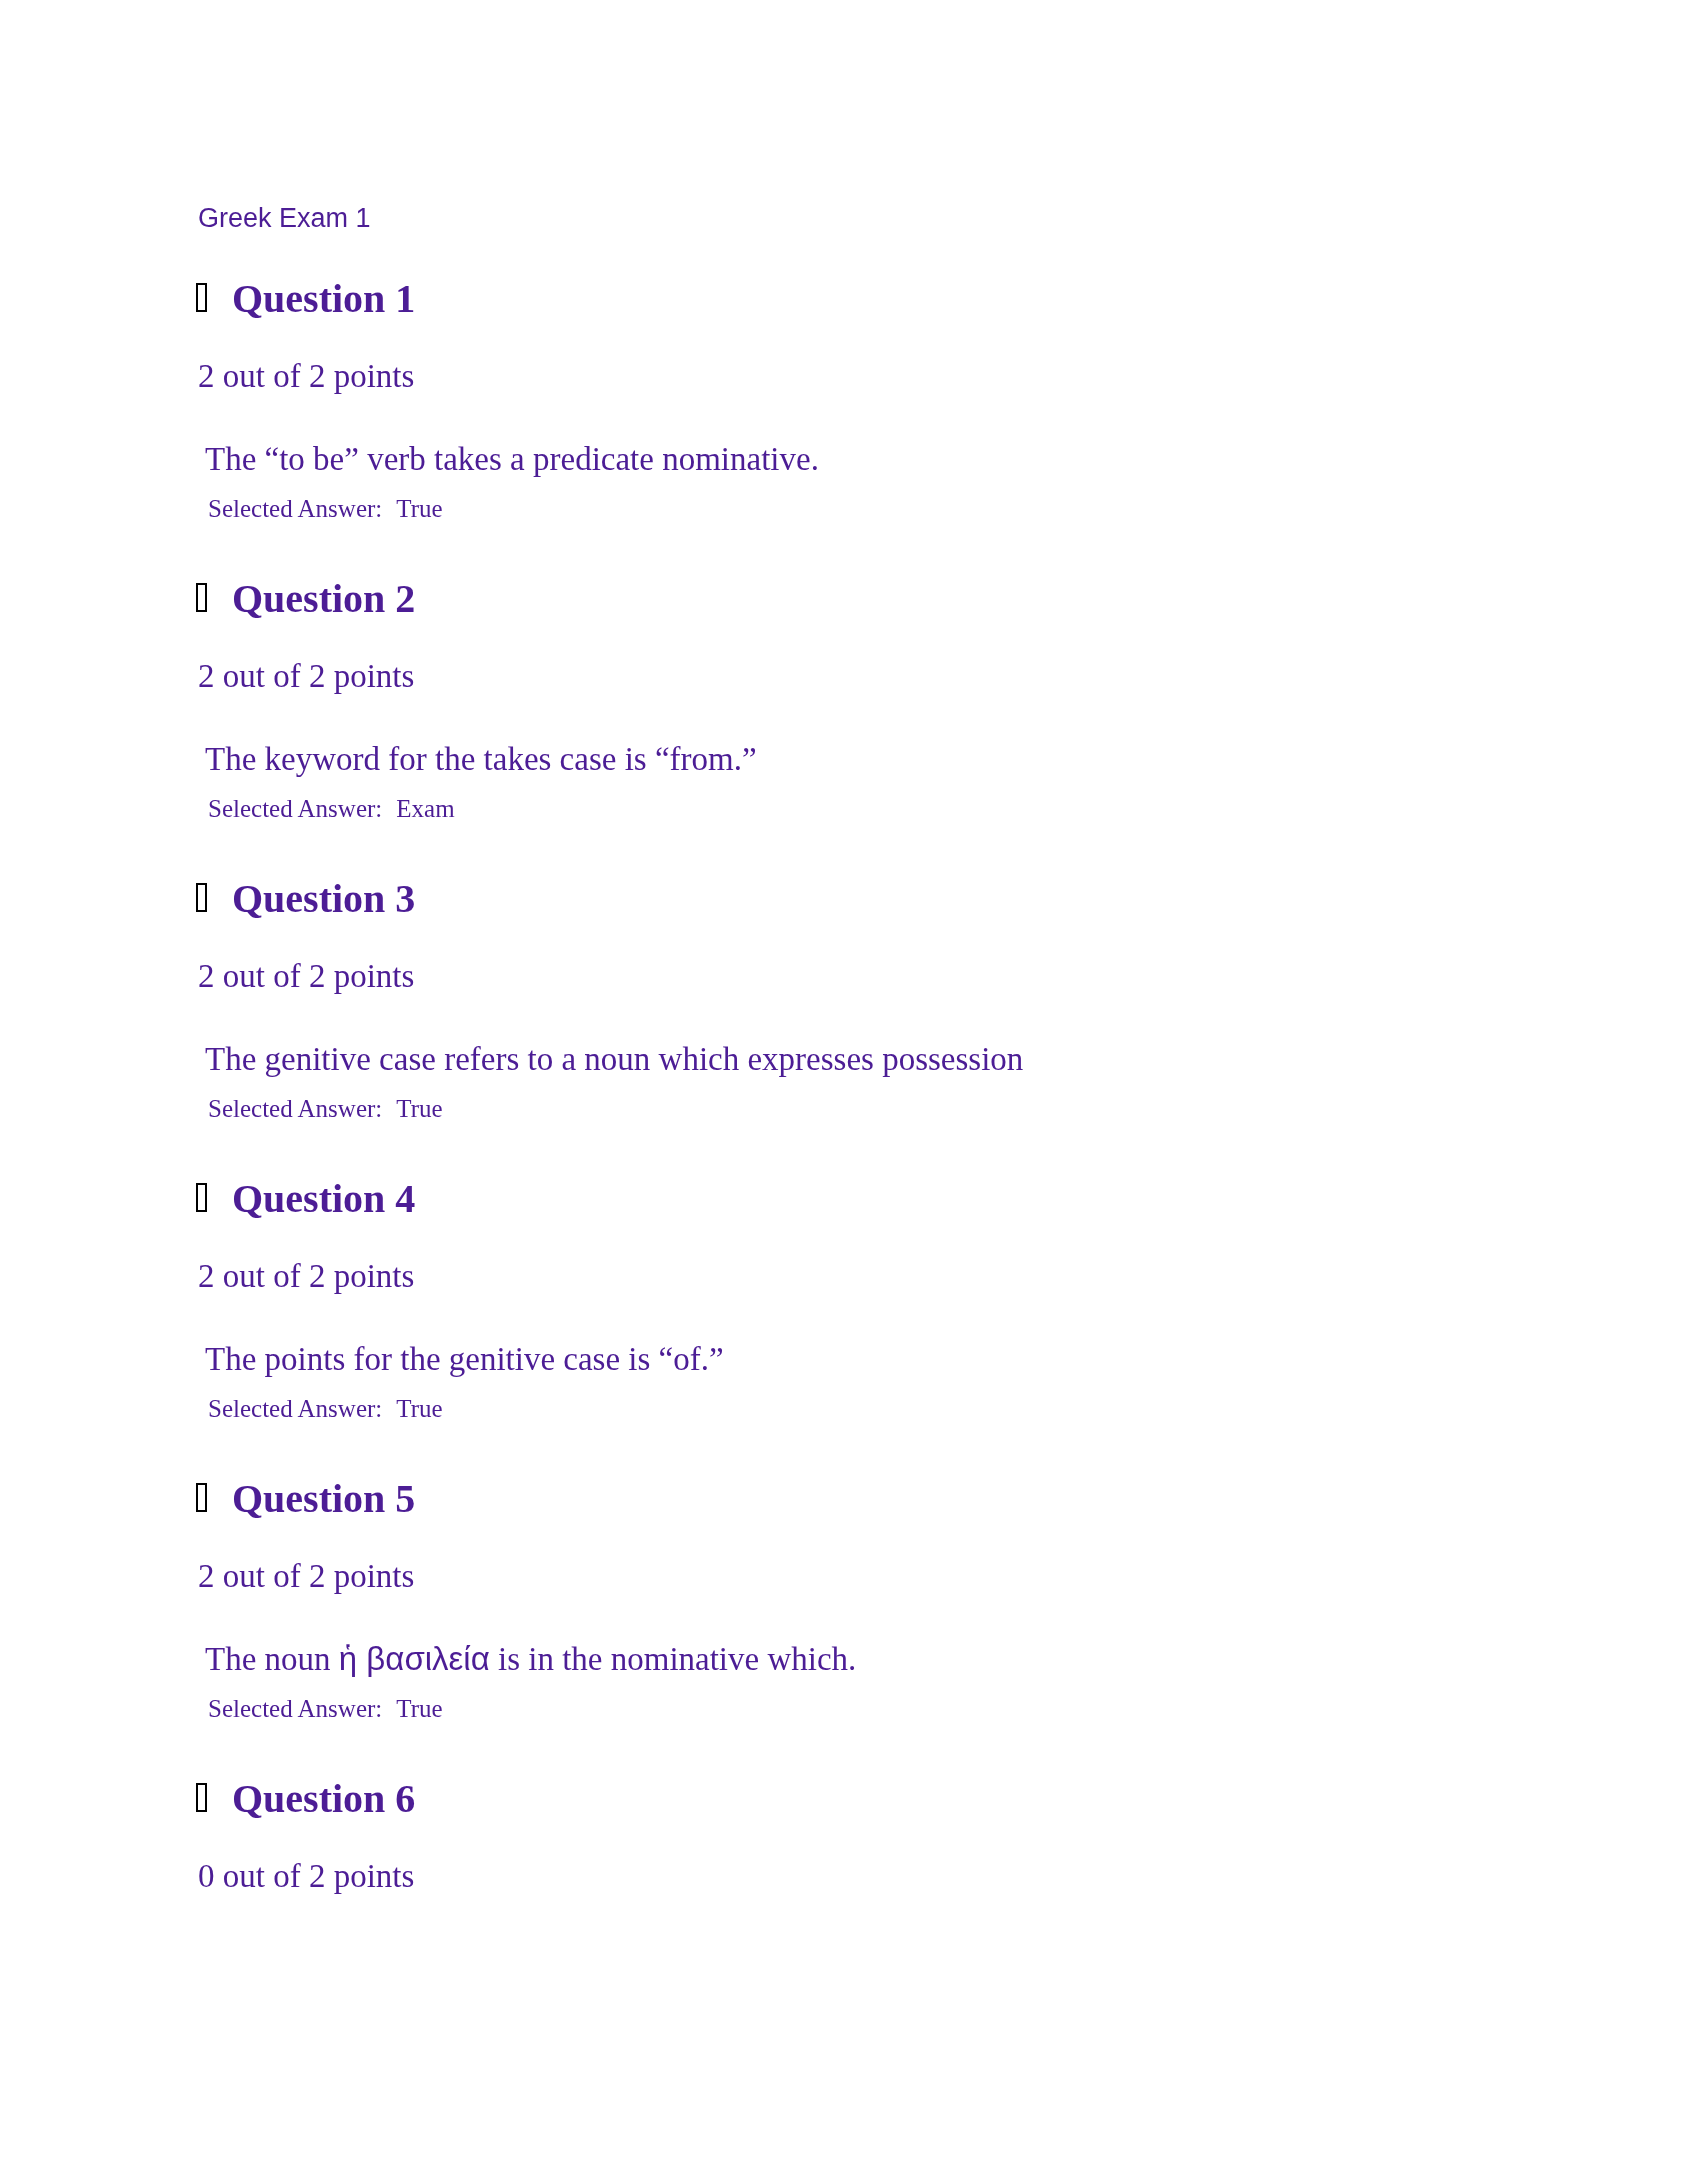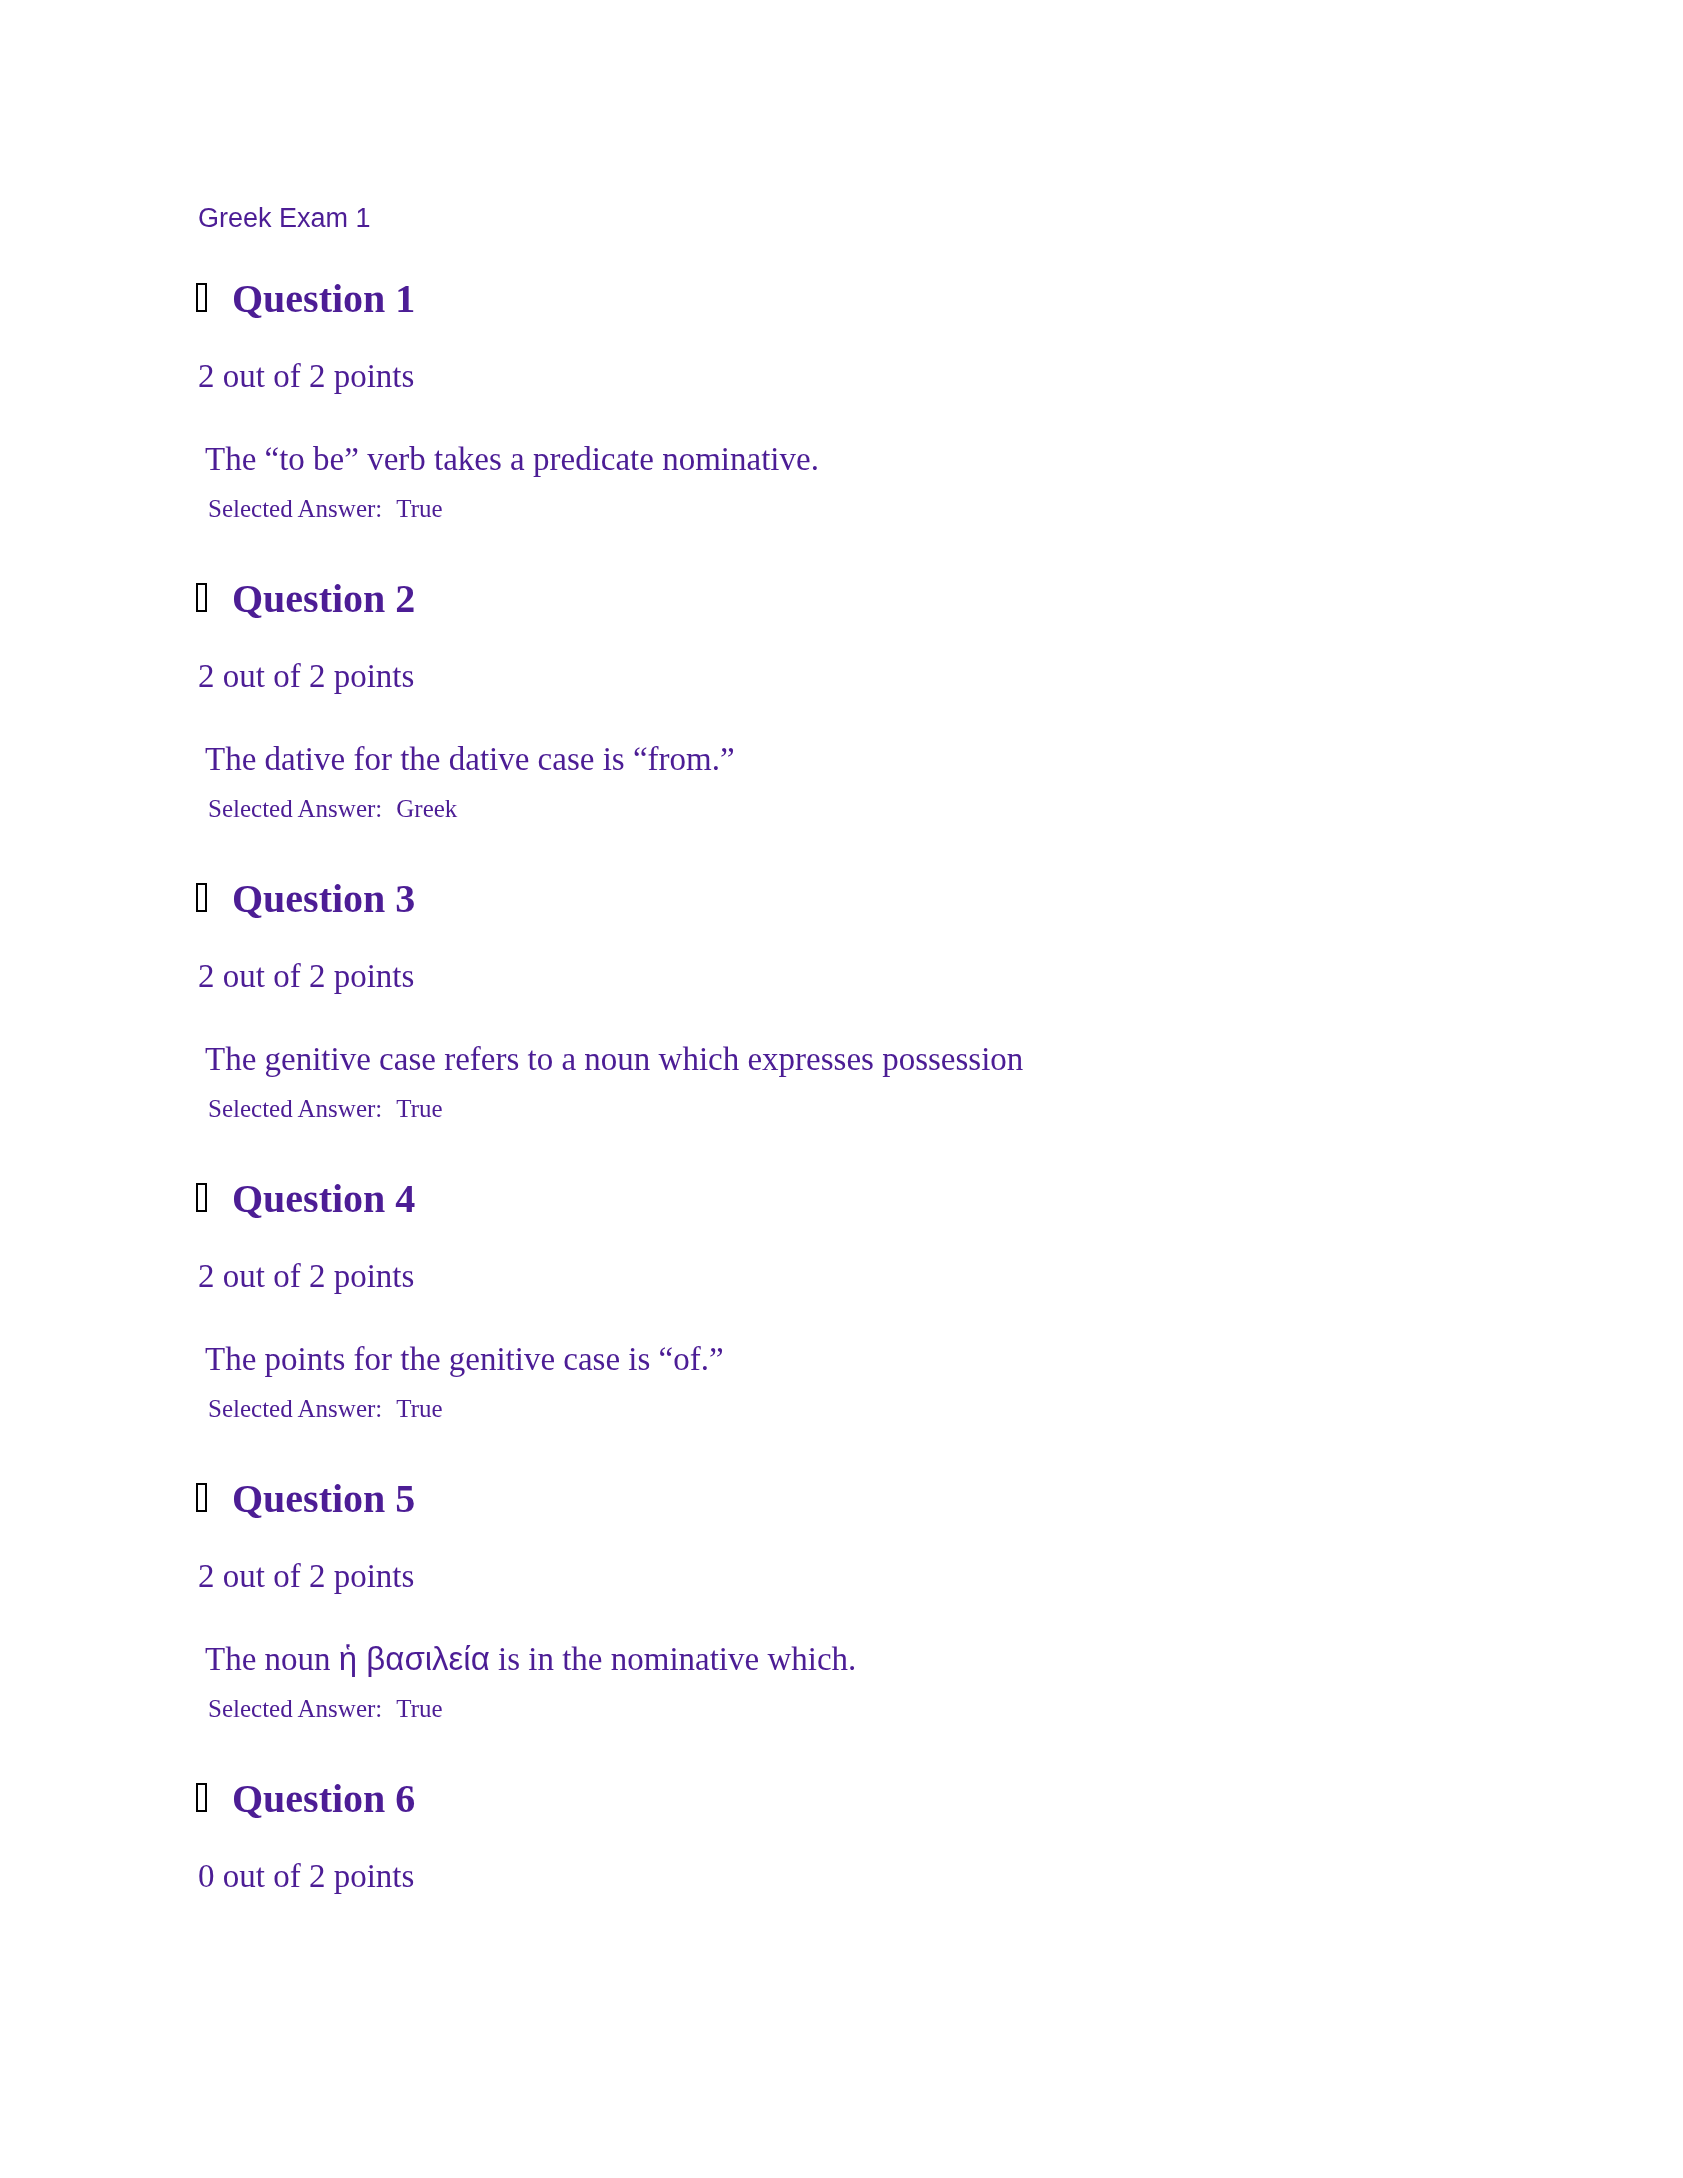--- a/index.html
+++ b/index.html
@@ -78,22 +78,22 @@
   <section class="q q-pos-0">
     <h2 class="q-title"><span class="tofu"></span><span>Question 1</span></h2>
     <div class="q-points">2 out of 2 points</div>
     <div class="q-statement"><span>The “to be” verb takes a predicate nominative.</span><span class="greek"></span><span></span></div>
     <div class="q-answer"><span>Selected Answer:</span><span class="ans-val">True</span></div>
   </section>
 
   <section class="q q-pos-1">
     <h2 class="q-title"><span class="tofu"></span><span>Question 2</span></h2>
     <div class="q-points">2 out of 2 points</div>
-    <div class="q-statement"><span>The dative for the dative case is “from.”</span><span class="greek"></span><span></span></div>
-    <div class="q-answer"><span>Selected Answer:</span><span class="ans-val">Greek</span></div>
+    <div class="q-statement"><span>The keyword for the takes case is “from.”</span><span class="greek"></span><span></span></div>
+    <div class="q-answer"><span>Selected Answer:</span><span class="ans-val">Exam</span></div>
   </section>
 
   <section class="q q-pos-2">
     <h2 class="q-title"><span class="tofu"></span><span>Question 3</span></h2>
     <div class="q-points">2 out of 2 points</div>
     <div class="q-statement"><span>The genitive case refers to a noun which expresses possession</span><span class="greek"></span><span></span></div>
     <div class="q-answer"><span>Selected Answer:</span><span class="ans-val">True</span></div>
   </section>
 
   <section class="q q-pos-3">

